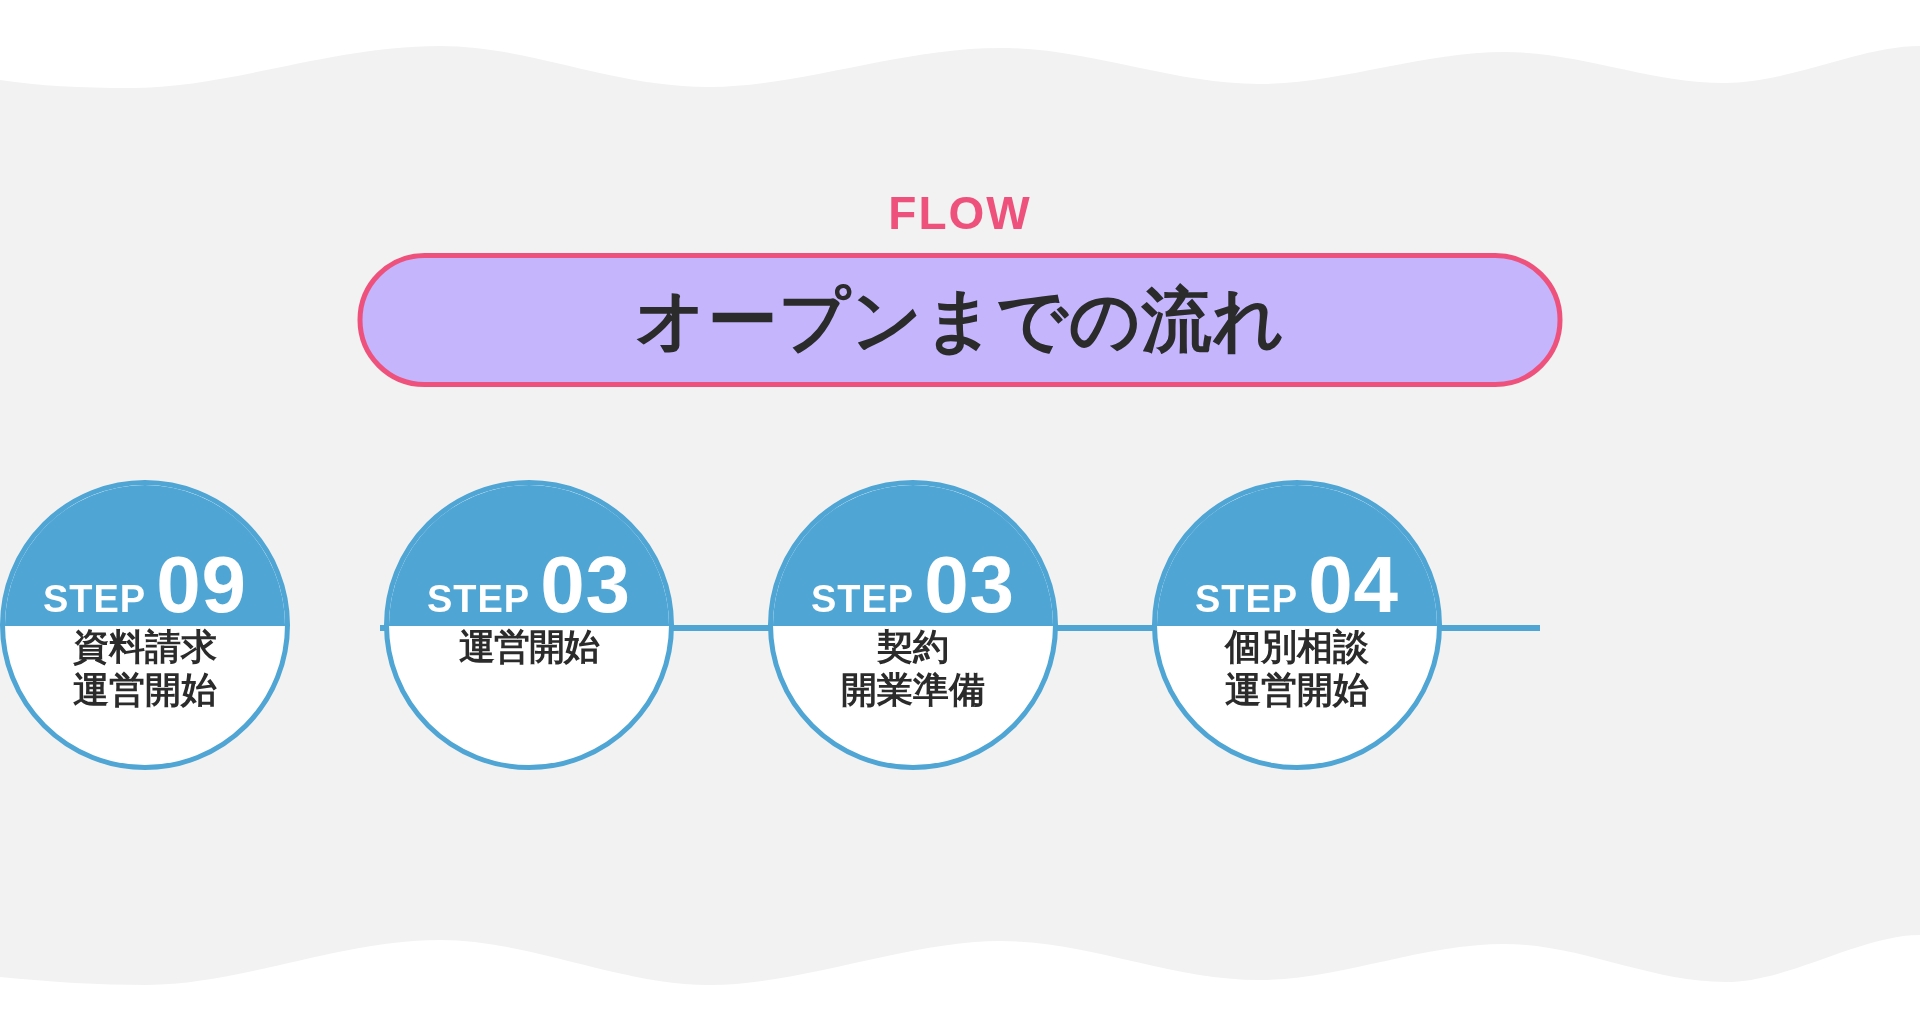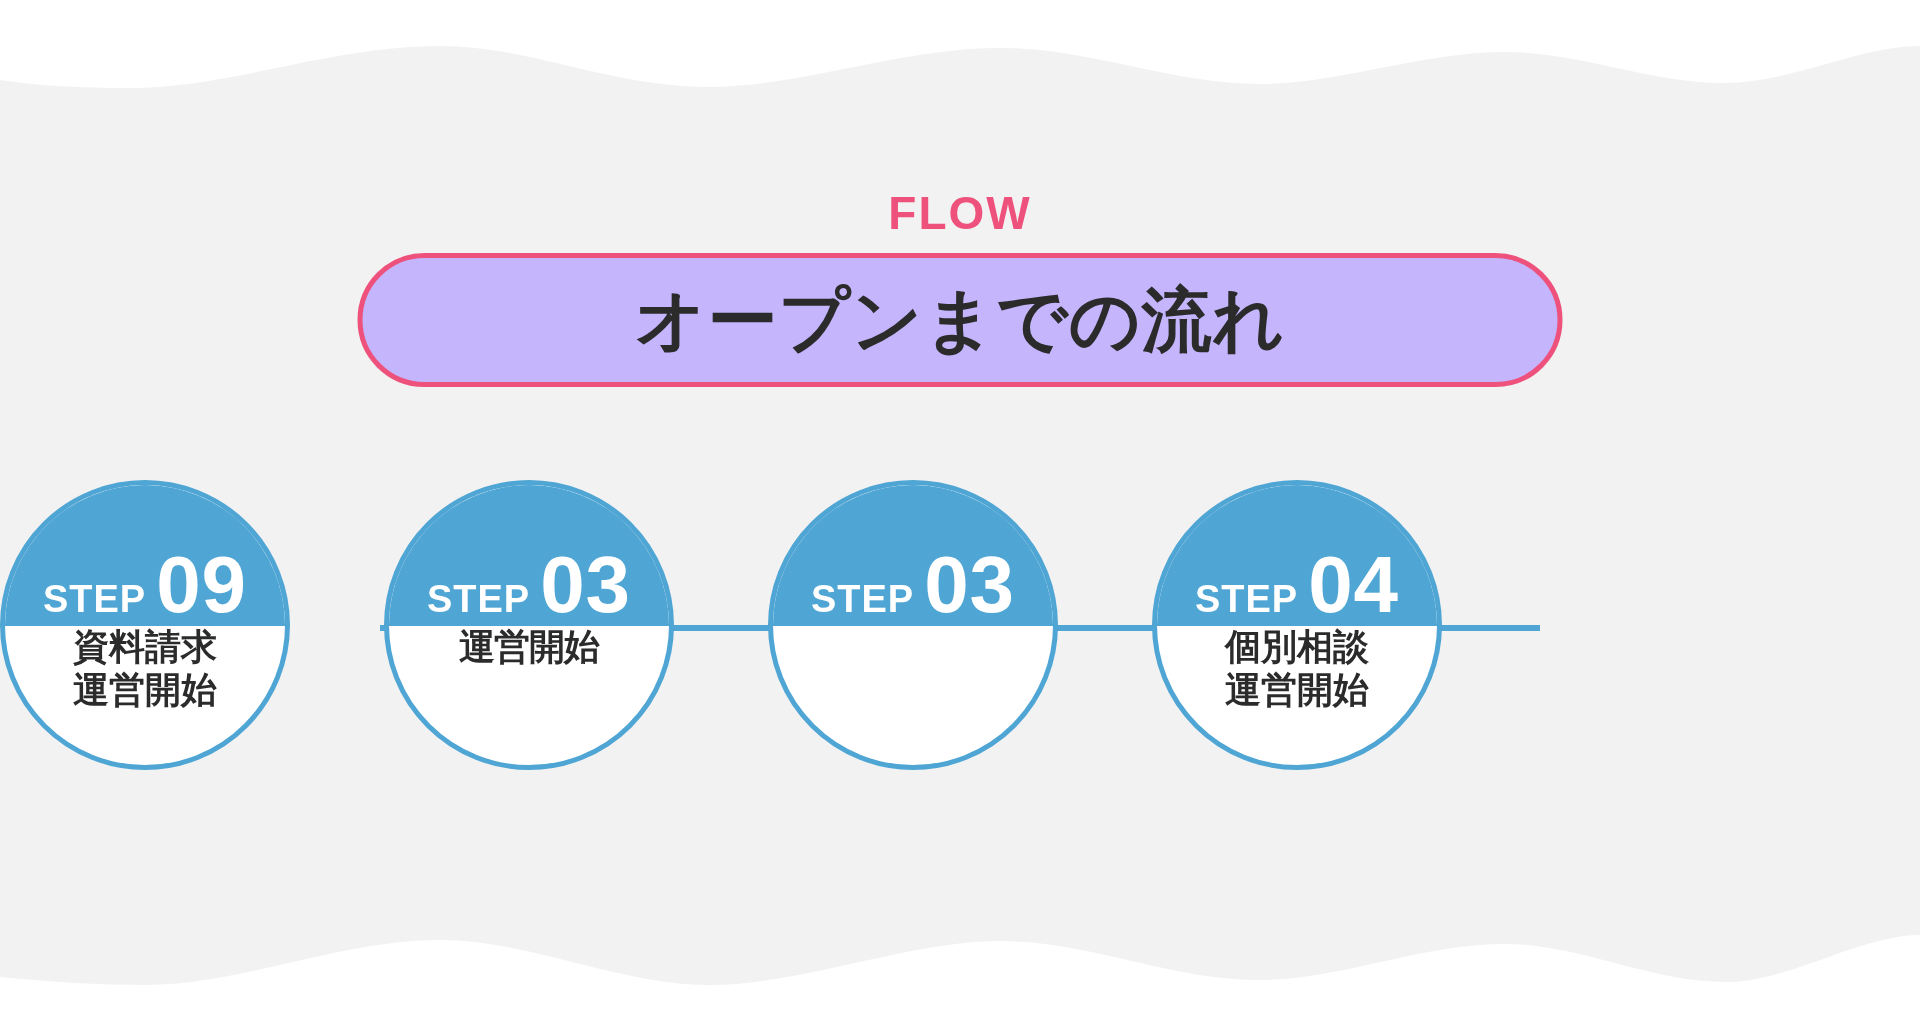--- a/index.html
+++ b/index.html
@@ -180,20 +180,24 @@
           <span class="step-line">運営開始</span>
         </div>
       </div>
 
       <div class="step-circle">
         <div class="step-top">
           <div class="step-header">
             <span class="step-label">STEP</span>
             <span class="step-number">03</span>
           </div>
+        </div>
+        <div class="step-bottom">
+          <span class="step-line">契約</span>
+          <span class="step-line">開業準備</span>
         </div>
       </div>
 
       <div class="step-circle">
         <div class="step-top">
           <div class="step-header">
             <span class="step-label">STEP</span>
             <span class="step-number">04</span>
           </div>
         </div>

